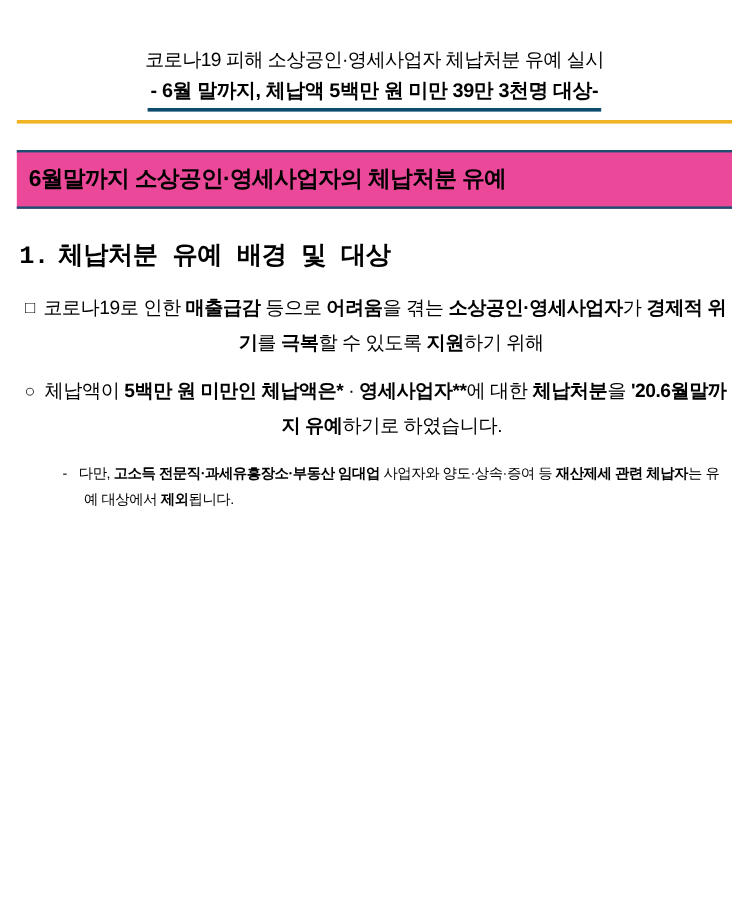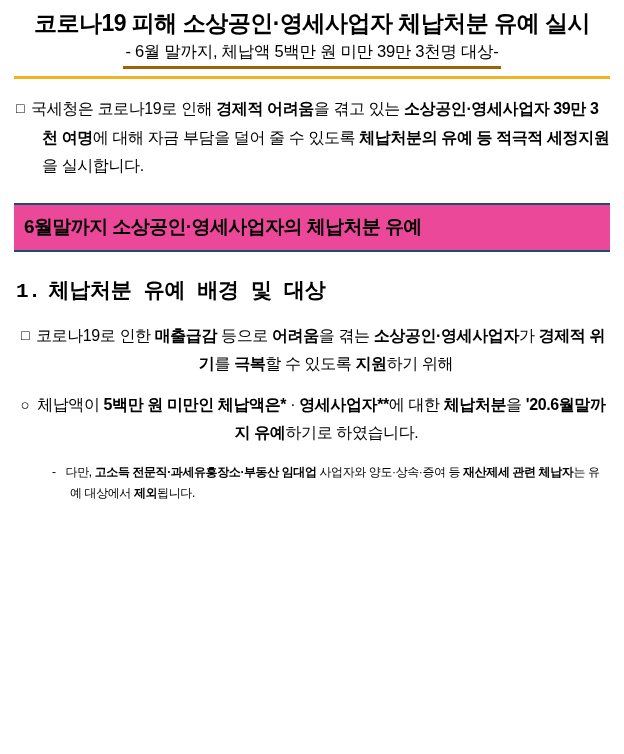--- a/index.html
+++ b/index.html
@@ -22,35 +22,36 @@
     box-sizing: border-box;
     padding: 6px 14px 0 14px;
   }
 
   
   .title-block {
     text-align: center;
     padding-top: 4px;
   }
   .main-title {
-    font-size: 23px;
-    font-weight: bold;
+    font-size: 16px;
+    font-weight: normal;
     letter-spacing: -0.5px;
     line-height: 1.15;
     white-space: nowrap;
+    margin-top: 32px;
   }
   .sub-title-wrap {
     margin-top: 5px;
   }
   .sub-title {
     display: inline-block;
     font-size: 16.5px;
-    font-weight: normal;
+    font-weight: bold;
     letter-spacing: -0.3px;
-    border-bottom: 3px solid #a16207;
+    border-bottom: 3px solid #0c4a6e;
     padding: 0 2px 3px 2px;
     white-space: nowrap;
   }
   .gold-rule {
     margin: 7px 0 0 0;
     height: 3px;
     background: #f0b323;
     width: 100%;
   }
 
@@ -160,25 +161,20 @@
 <div class="page">
 
   <div class="title-block">
     <div class="main-title">코로나19 피해 소상공인·영세사업자 체납처분 유예 실시</div>
     <div class="sub-title-wrap">
       <span class="sub-title">- 6월 말까지, 체납액 5백만 원 미만 39만 3천명 대상-</span>
     </div>
   </div>
   <div class="gold-rule"></div>
 
-  <div class="lead">
-    <div class="indent-hang">
-      <span class="sq">□</span><span>국세청은 코로나19로 인해 <b>경제적 어려움</b>을 겪고 있는 <b>소상공인·영세사업자 39만 3천 여명</b>에 대해 자금 부담을 덜어 줄 수 있도록 <b>체납처분의 유예 등 적극적 세정지원</b>을 실시합니다.</span>
-    </div>
-  </div>
 
   <div class="section-bar">6월말까지 소상공인·영세사업자의 체납처분 유예</div>
 
   <div class="num-heading">
     <span class="n">1.</span><span>체납처분 유예 배경 및 대상</span>
   </div>
 
   <div class="block">
     <div class="hang-sq">
       <span class="marker-sq">□</span><span>코로나19로 인한 <b>매출급감</b> 등으로 <b>어려움</b>을 겪는 <b>소상공인·영세사업자</b>가 <b>경제적 위기</b>를 <b>극복</b>할 수 있도록 <b>지원</b>하기 위해</span>

